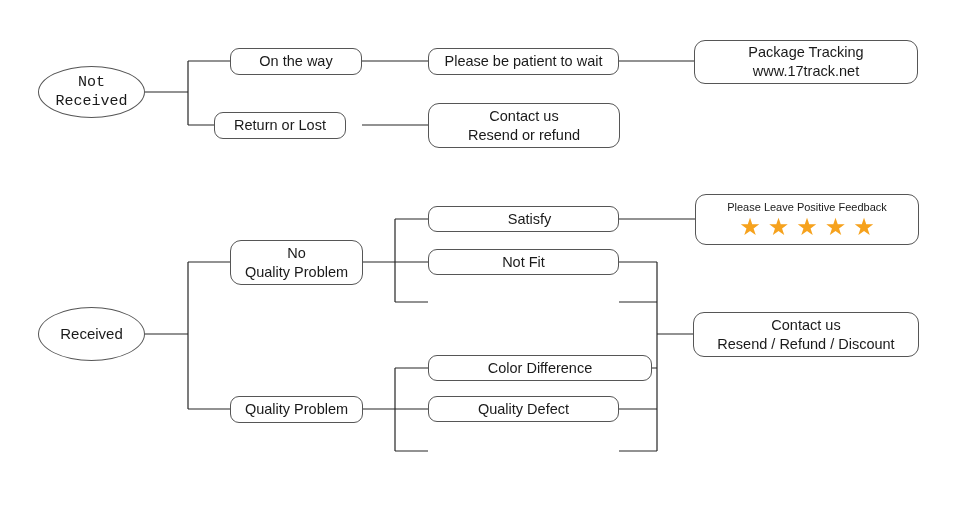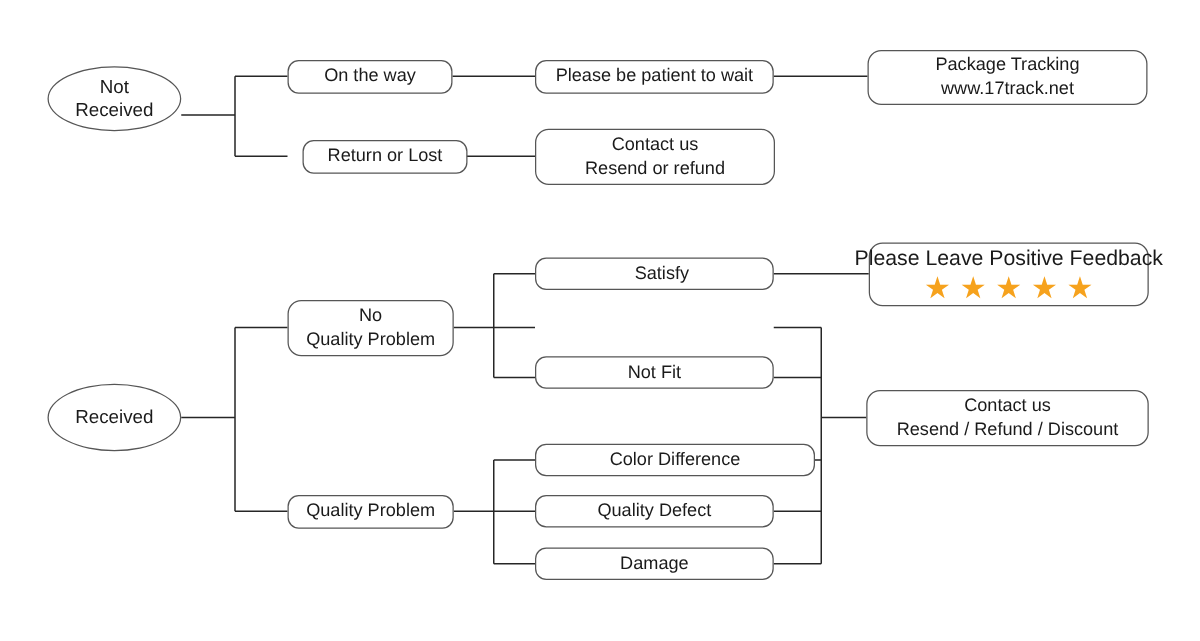--- a/index.html
+++ b/index.html
@@ -49,35 +49,35 @@
   }
   .stars {
     font-size: 24px;
     line-height: 1;
     letter-spacing: 7px;
     color: #F6A21D;
     margin-top: 1px;
     text-indent: 7px; 
   }
   .feedback-title {
-    font-size: 17px;
+    font-size: 11px;
   }
 
   
-  #n-not-received      { left: 38px;  top: 53px;  width: 107px; height: 52px; }
+  #n-not-received      { left: 38px;  top: 66px;  width: 107px; height: 52px; font-family: Liberation Mono, monospace; }
   #n-on-the-way        { left: 230px; top: 48px;  width: 132px; height: 27px; }
   #n-be-patient        { left: 428px; top: 48px;  width: 191px; height: 27px; }
   #n-package-tracking  { left: 694px; top: 40px;  width: 224px; height: 44px; }
-  #n-return-or-lost    { left: 242px; top: 112px; width: 132px; height: 27px; }
+  #n-return-or-lost    { left: 214px; top: 112px; width: 132px; height: 27px; }
   #n-contact-resend    { left: 428px; top: 103px; width: 192px; height: 45px; }
   #n-received          { left: 38px;  top: 307px; width: 107px; height: 54px; }
   #n-no-quality        { left: 230px; top: 240px; width: 133px; height: 45px; }
   #n-quality-problem   { left: 230px; top: 396px; width: 133px; height: 27px; }
   #n-satisfy           { left: 428px; top: 206px; width: 191px; height: 26px; padding-left: 12px; }
-  #n-not-fit           { left: 428px; top: 249px; width: 191px; height: 26px; margin-top: 36px; }
+  #n-not-fit           { left: 428px; top: 249px; width: 191px; height: 26px; }
   #n-wrong-delivery    { left: 428px; top: 289px; width: 191px; height: 26px; }
   #n-color-difference  { left: 428px; top: 355px; width: 224px; height: 26px; }
   #n-quality-defect    { left: 428px; top: 396px; width: 191px; height: 26px; justify-content: center; }
   #n-damage            { left: 428px; top: 438px; width: 191px; height: 26px; }
   #n-feedback          { left: 695px; top: 194px; width: 224px; height: 51px; }
   #n-contact-discount  { left: 693px; top: 312px; width: 226px; height: 45px; }
 </style>
 </head>
 <body>
 
@@ -163,23 +163,20 @@
 
 
   <div class="node box" id="n-color-difference">
     <div>Color Difference</div>
   </div>
 
   <div class="node box" id="n-quality-defect">
     <div>Quality Defect</div>
   </div>
 
-  <div class="node box" id="n-damage">
-    <div>Damage</div>
-  </div>
 
   <div class="node box tall" id="n-feedback">
     <div class="feedback-title">Please Leave Positive Feedback</div>
     <div class="stars">
       <span>★</span><span>★</span><span>★</span><span>★</span><span>★</span>
     </div>
   </div>
 
   <div class="node box tall" id="n-contact-discount">
     <div>Contact us</div>

